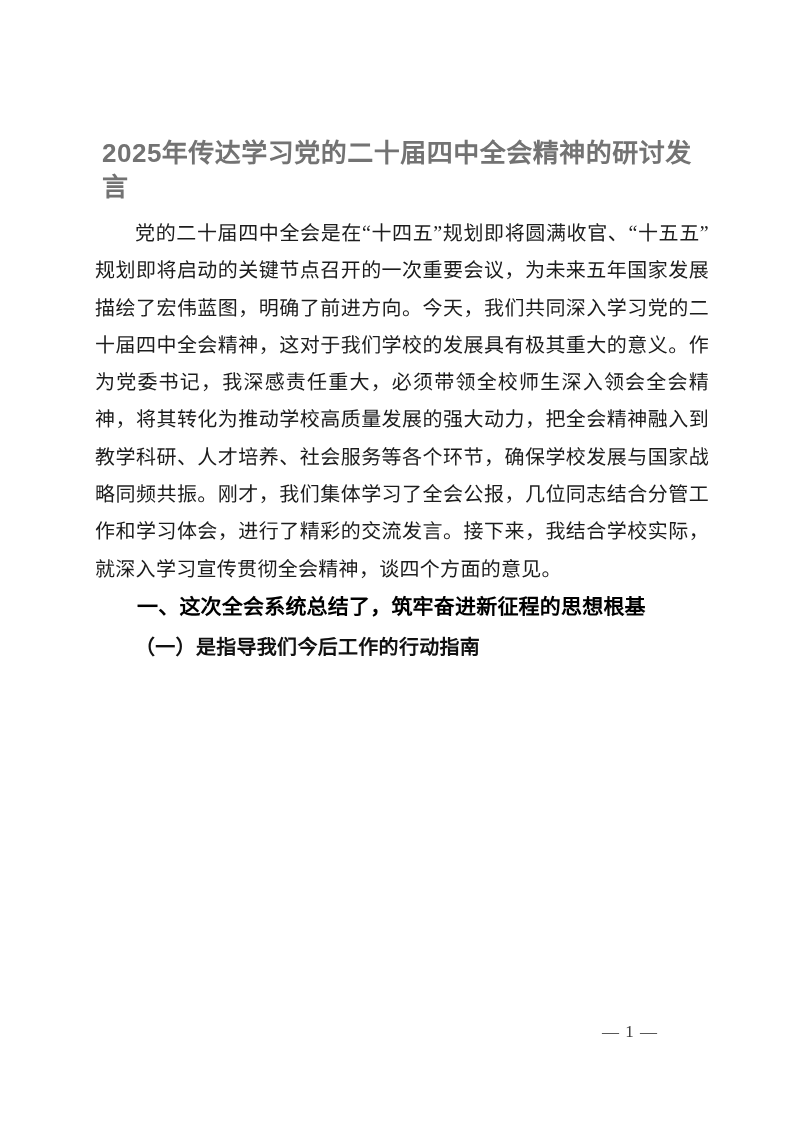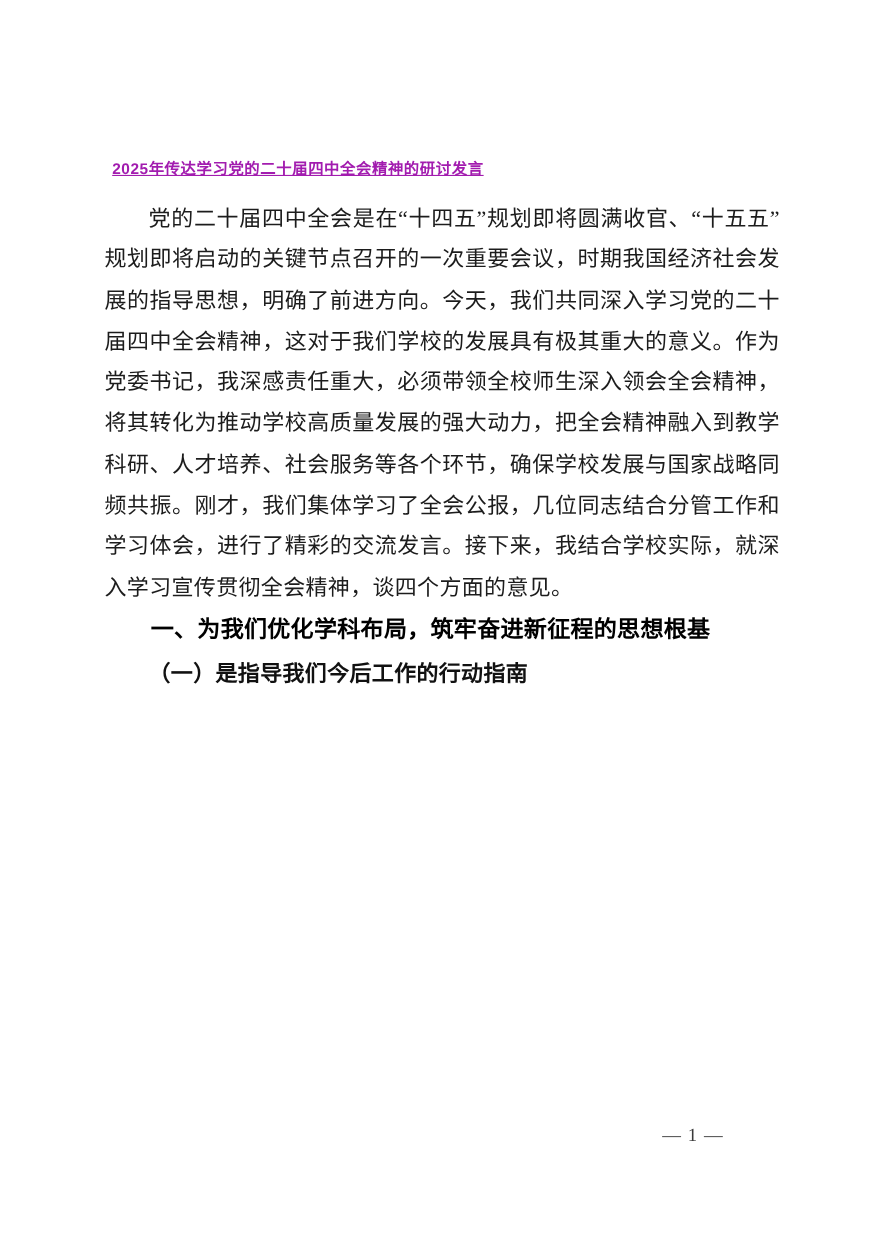--- a/index.html
+++ b/index.html
@@ -20,27 +20,26 @@
   .content {
     position: absolute;
     left: 95px;
     top: 0;
     width: 614px;
   }
   .doc-title {
     margin: 136px 0 0 0;
     padding-left: 7px;
     font-family: "Liberation Sans", "DejaVu Sans", sans-serif;
-    font-size: 14px;
+    font-size: 26px;
     font-weight: 700;
     line-height: 34px;
     letter-spacing: 0.5px;
-    color: #a21caf;
+    color: #737373;
     text-align: left;
-    text-decoration: underline;
   }
   p.body-para {
     margin: 0;
     font-size: 20px;
     line-height: 37.3px;
     letter-spacing: 0.3px;
     text-align: justify;
     text-indent: 2em;
     color: #1c1c1c;
   }
@@ -79,23 +78,23 @@
     color: #3a3a3a;
   }
 </style>
 </head>
 <body>
 
 <div class="page">
   <div class="content">
     <h1 class="doc-title">2025年传达学习党的二十届四中全会精神的研讨发言</h1>
 
-    <p class="body-para first">党的二十届四中全会是在“十四五”规划即将圆满收官、“十五五”规划即将启动的关键节点召开的一次重要会议，时期我国经济社会发展的指导思想，明确了前进方向。今天，我们共同深入学习党的二十届四中全会精神，这对于我们学校的发展具有极其重大的意义。作为党委书记，我深感责任重大，必须带领全校师生深入领会全会精神，将其转化为推动学校高质量发展的强大动力，把全会精神融入到教学科研、人才培养、社会服务等各个环节，确保学校发展与国家战略同频共振。刚才，我们集体学习了全会公报，几位同志结合分管工作和学习体会，进行了精彩的交流发言。接下来，我结合学校实际，就深入学习宣传贯彻全会精神，谈四个方面的意见。</p>
+    <p class="body-para first">党的二十届四中全会是在“十四五”规划即将圆满收官、“十五五”规划即将启动的关键节点召开的一次重要会议，为未来五年国家发展描绘了宏伟蓝图，明确了前进方向。今天，我们共同深入学习党的二十届四中全会精神，这对于我们学校的发展具有极其重大的意义。作为党委书记，我深感责任重大，必须带领全校师生深入领会全会精神，将其转化为推动学校高质量发展的强大动力，把全会精神融入到教学科研、人才培养、社会服务等各个环节，确保学校发展与国家战略同频共振。刚才，我们集体学习了全会公报，几位同志结合分管工作和学习体会，进行了精彩的交流发言。接下来，我结合学校实际，就深入学习宣传贯彻全会精神，谈四个方面的意见。</p>
 
-    <h2 class="section-heading">一、为我们优化学科布局，筑牢奋进新征程的思想根基</h2>
+    <h2 class="section-heading">一、这次全会系统总结了，筑牢奋进新征程的思想根基</h2>
 
 
     <h3 class="subsection-heading">（一）是指导我们今后工作的行动指南</h3>
 
   </div>
 
   <div class="page-footer">— 1 —</div>
 </div>
 
 </body></html>

